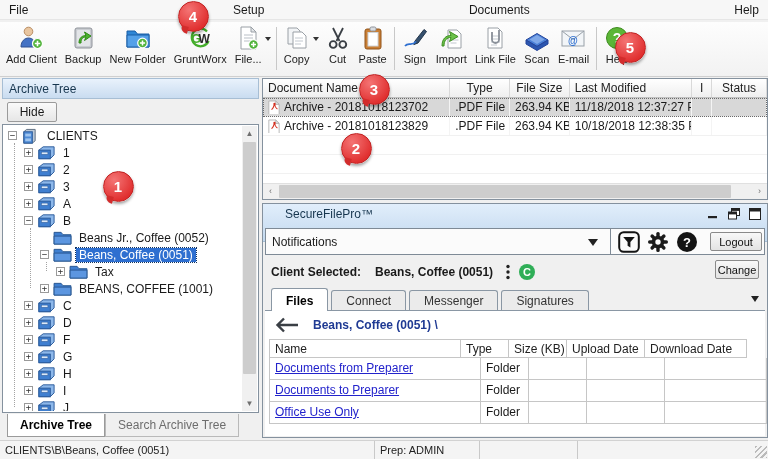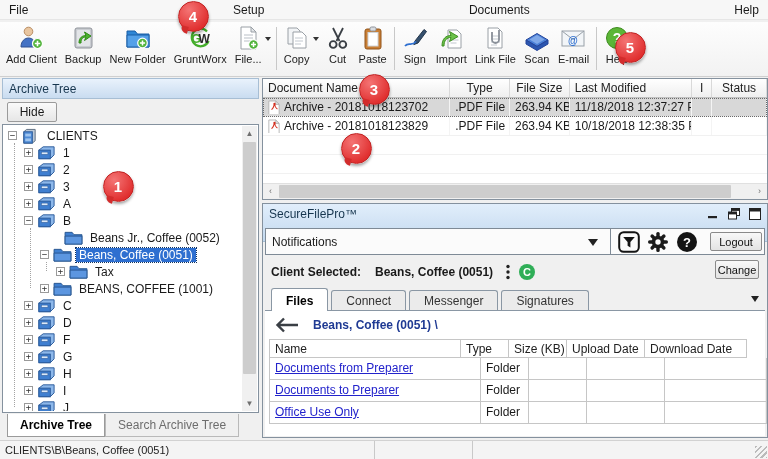--- a/index.html
+++ b/index.html
@@ -58,21 +58,21 @@
   .dl-cell{box-sizing:border-box;padding:0 5px;white-space:nowrap;overflow:hidden;border-right:1px solid #f4f4f4;height:18px;line-height:18px;}
   .dl-cell .pdfic{display:inline-block;vertical-align:-3px;margin-right:4px;}
   .hscroll{position:absolute;left:0;right:0;bottom:0;height:15px;background:#f0f0f0;border-top:1px solid #e0e0e0;}
   .hs-arrow{position:absolute;top:0;width:15px;height:15px;color:#6f6f6f;font-size:9px;text-align:center;line-height:14px;}
   .hs-thumb{position:absolute;top:1px;height:13px;background:#cdcdcd;border-radius:1px;}
   
   .sfp{position:absolute;left:262px;top:203px;width:506px;height:235px;box-sizing:border-box;
        background:#f0f0f0;border:1px solid #84919e;}
   .sfp-title{position:absolute;left:0;top:0;right:0;height:38px;box-sizing:border-box;
              background:linear-gradient(#e1eefb,#c3d9ef);border-bottom:1px solid #a7bed4;
-             color:#17364f;padding:3px 6px;}
+             color:#17364f;padding:3px 22px;}
   .winbtns{position:absolute;right:6px;top:4px;display:flex;gap:9px;align-items:center;}
   .wb{width:12px;height:12px;display:block;}
   .notif-row{position:absolute;left:2px;top:24px;right:2px;height:27px;box-sizing:border-box;
              border:1px solid #7e8a96;background:#fbfbfb;display:flex;align-items:center;}
   .notif-text{flex:none;padding-left:6px;width:316px;}
   .notif-arrow{width:0;height:0;border:5px solid transparent;border-top:7px solid #222;margin-top:6px;}
   .notif-div{width:1px;align-self:stretch;background:#7e8a96;margin-left:12px;}
   .nicon{width:22px;height:22px;margin-left:7px;flex:none;}
   .nicon svg{width:22px;height:22px;display:block;}
   .btn{box-sizing:border-box;background:linear-gradient(#f8f8f8,#e3e3e3);border:1px solid #8a8a8a;
@@ -353,21 +353,21 @@
           <span class="texp">−</span>
           <span class="tic">
             <svg width="19" height="16" viewBox="0 0 20 16">
               <path d="M2 5l4.5-3.5H18v8.5L14 14H2z" fill="#8db8ea" stroke="#2a5a9a"></path>
               <rect x="2" y="5" width="12" height="9" fill="#3f7fd0" stroke="#2a5a9a"></rect>
               <rect x="4.5" y="7" width="7" height="2.5" fill="#dce9f8" stroke="#2a5a9a" stroke-width="0.6"></rect>
             </svg>
           </span>
           <span class="tlbl">B</span>
         </div>
-        <div class="trow" style="padding-left: 47px;">
+        <div class="trow" style="padding-left: 36px;">
           <span class="texp none"></span>
           <span class="tic">
             <svg width="19" height="15" viewBox="0 0 20 16">
               <path d="M1 2.5h7.5l2 2.5H19v10H1z" fill="#3f7fd0" stroke="#28558f"></path>
               <path d="M1 6.5h18V15H1z" fill="#5c96e0" stroke="#28558f"></path>
             </svg>
           </span>
           <span class="tlbl">Beans Jr., Coffee (0052)</span>
         </div>
         <div class="trow" style="padding-left: 36px;">
@@ -638,20 +638,21 @@
             <div class="ft-cell" style="width: 58px;"></div>
             <div class="ft-cell" style="width: 78px;"></div>
             <div class="ft-cell" style="width: 102px;"></div>
           </div>
         </div>
     </div>
   </div>
 
   <div class="statusbar" id="statusbar">
       <div class="sb-sec" style="width: 375px;">CLIENTS\B\Beans, Coffee (0051)</div>
+      <div class="sb-sec" style="width: 105px;">Prep: ADMIN</div>
       <div class="sb-sec" style="width: 98px;"></div>
     </div>
   <div class="grip"></div>
 
 <div class="callout" style="left: 102.5px; top: 170.5px;">1</div>
     <div class="callout" style="left: 340.5px; top: 132.5px;">2</div>
     <div class="callout" style="left: 358.5px; top: 73.5px;">3</div>
     <div class="callout" style="left: 177.5px; top: 0.5px;">4</div>
     <div class="callout" style="left: 614.5px; top: 31.5px;">5</div>
   </div>

